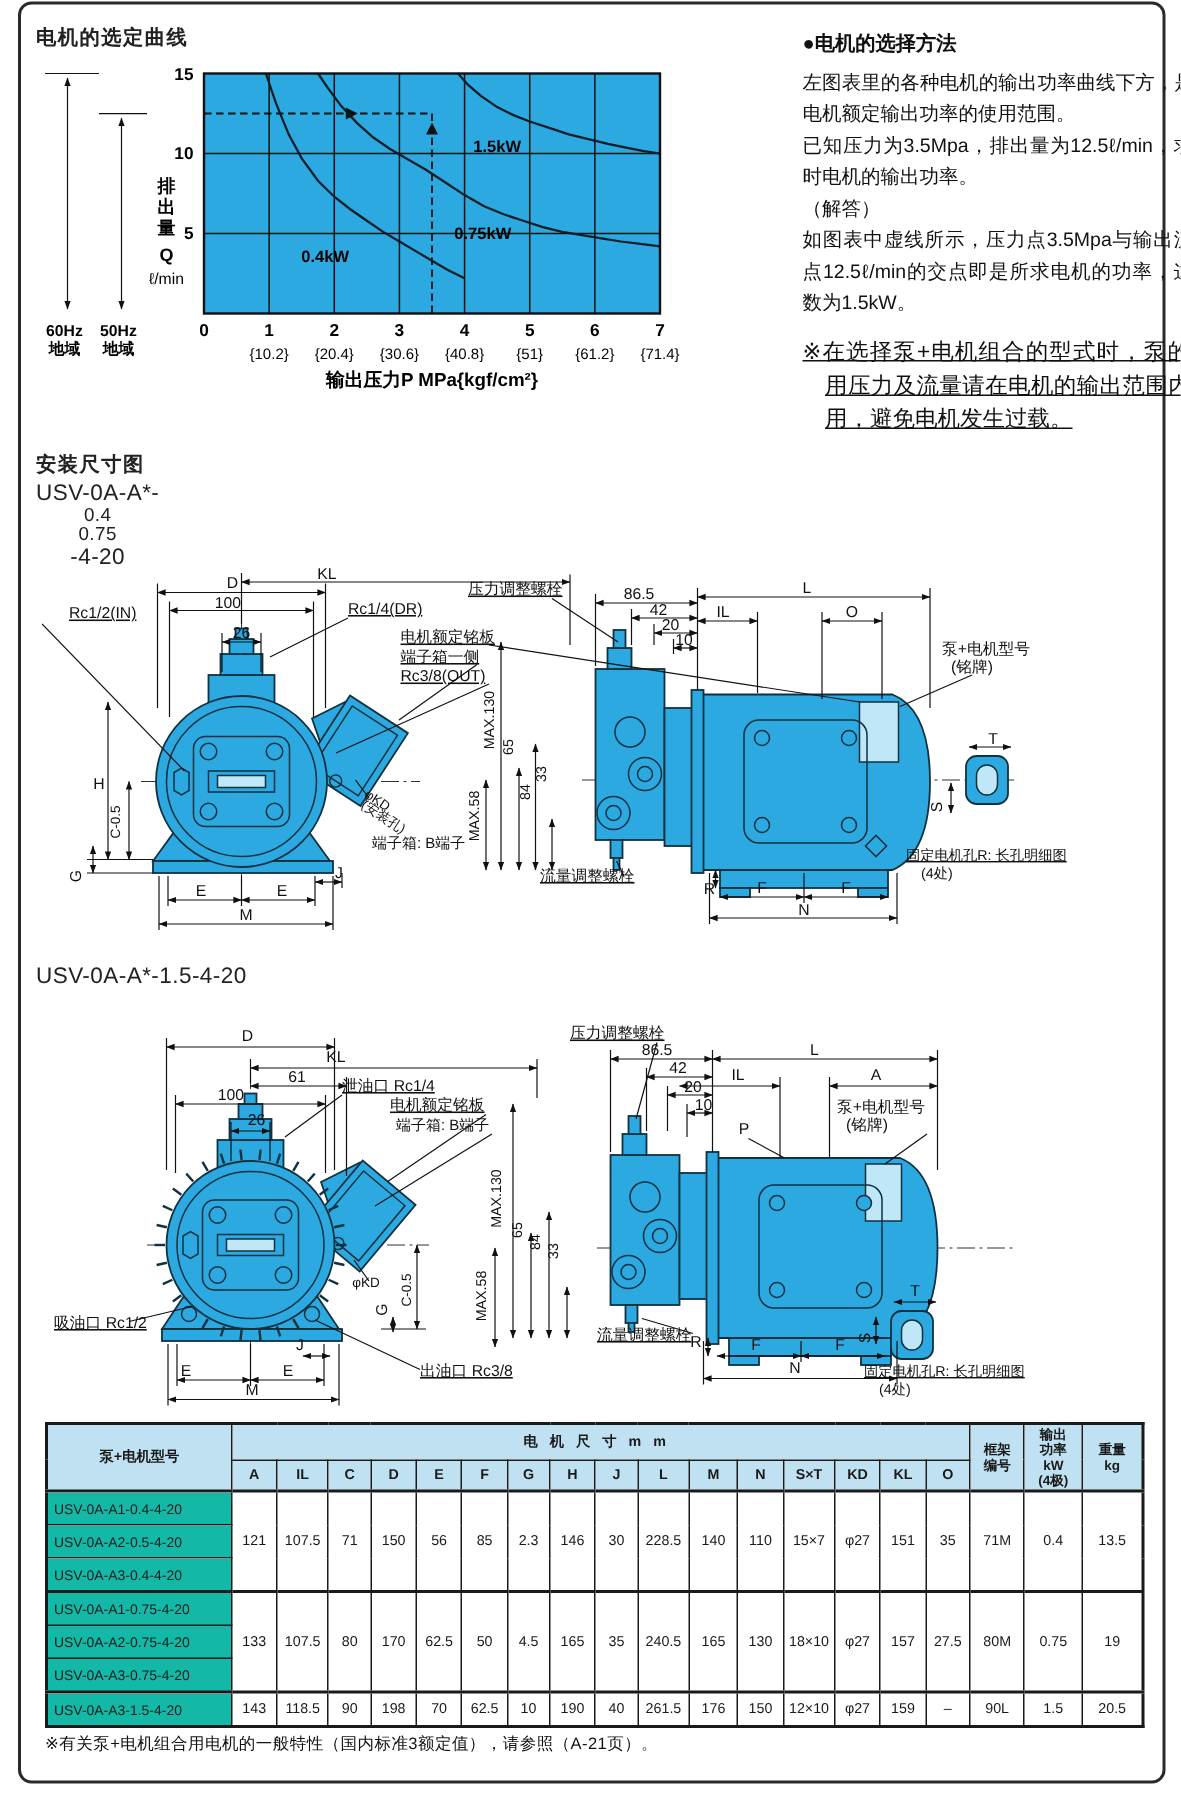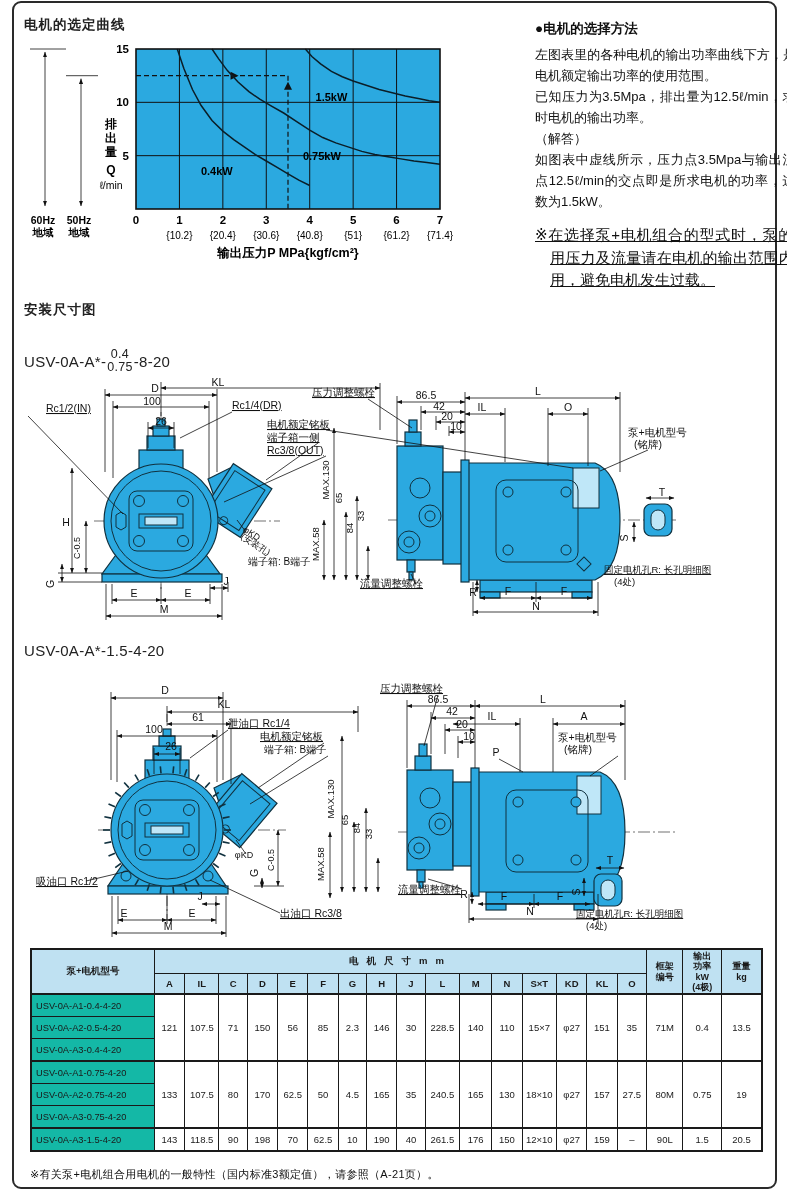--- a/index.html
+++ b/index.html
@@ -8,21 +8,21 @@
   .frame{position:absolute;left:12px;top:1px;width:761px;height:1184px;
          border:2px solid #2a2a2a;border-radius:9px;background:#fff;}
   .abs{position:absolute;}
   .sec-title{font-size:13.5px;font-weight:bold;color:#222;letter-spacing:1px;}
   .model-title{font-size:15px;color:#222;letter-spacing:.3px;display:flex;align-items:center;}
   .frac{display:inline-flex;flex-direction:column;align-items:center;line-height:1.05;font-size:12.5px;margin:0 1px;}
   .guide{width:274px;font-size:13px;line-height:1.62;text-align:justify;color:#111;}
   .guide h3{font-size:13.5px;margin:0 0 4px 0;}
   .guide p{margin:0;}
   .guide .note{font-size:15px;line-height:1.5;margin-top:12px;padding-left:1em;text-indent:-1em;color:#111;text-decoration:underline;}
-  .footnote{font-size:11px;color:#111;letter-spacing:.3px;margin-top:12px;}
+  .footnote{font-size:11px;color:#111;letter-spacing:.3px;}
   svg text{font-family:"Liberation Sans","DejaVu Sans",sans-serif;}
   
   .bl{fill:#2BA9E0;stroke:#10313f;stroke-width:1.2;}
   .bl2{fill:#2BA9E0;stroke:#10313f;stroke-width:1;}
   .lt{fill:#bfe7f8;stroke:#10313f;stroke-width:1;}
   .ln{fill:none;stroke:#10313f;stroke-width:1;}
   .dim{stroke:#111;stroke-width:.8;fill:none;}
   .arr{marker-start:url(#ar);marker-end:url(#ar);}
   .cld{stroke:#333;stroke-width:.7;fill:none;stroke-dasharray:12 3 2 3;}
   
@@ -113,27 +113,27 @@
   <h3>●电机的选择方法</h3>
   <p>左图表里的各种电机的输出功率曲线下方，是该电机额定输出功率的使用范围。</p>
   <p>已知压力为3.5Mpa，排出量为12.5ℓ/min，求此时电机的输出功率。</p>
   <p>（解答）</p>
   <p>如图表中虚线所示，压力点3.5Mpa与输出流量点12.5ℓ/min的交点即是所求电机的功率，这个数为1.5kW。</p>
   <p class="note">※在选择泵+电机组合的型式时，泵的使用压力及流量请在电机的输出范围内使用，避免电机发生过载。</p>
 </div>
 
 <div class="abs sec-title" style="left:24px;top:301px;">安装尺寸图</div>
 
-<div class="abs model-title" style="left:24px;top:348px;">
+<div class="abs model-title" style="left:24px;top:320px;flex-direction:column;">
   <span>USV-0A-A*-</span>
   <span class="frac">
     <span>0.4</span>
     <span>0.75</span>
   </span>
-  <span>-8-20</span>
+  <span>-4-20</span>
 </div>
 
 <svg class="abs" style="left:28px;top:376px;" width="732" height="252" viewBox="0 0 732 252">
   <g>
     <line x1="133" y1="36" x2="133" y2="214" class="cld"></line>
     <line x1="66" y1="145" x2="252" y2="145" class="cld"></line>
     <path d="M180,103 L206,90 L216,120 L190,132 Z" class="bl"></path>
     <g transform="rotate(33 208 124)">
       <rect x="186" y="95" width="46" height="58" class="bl"></rect>
       <rect x="191" y="100" width="36" height="48" class="ln"></rect>

